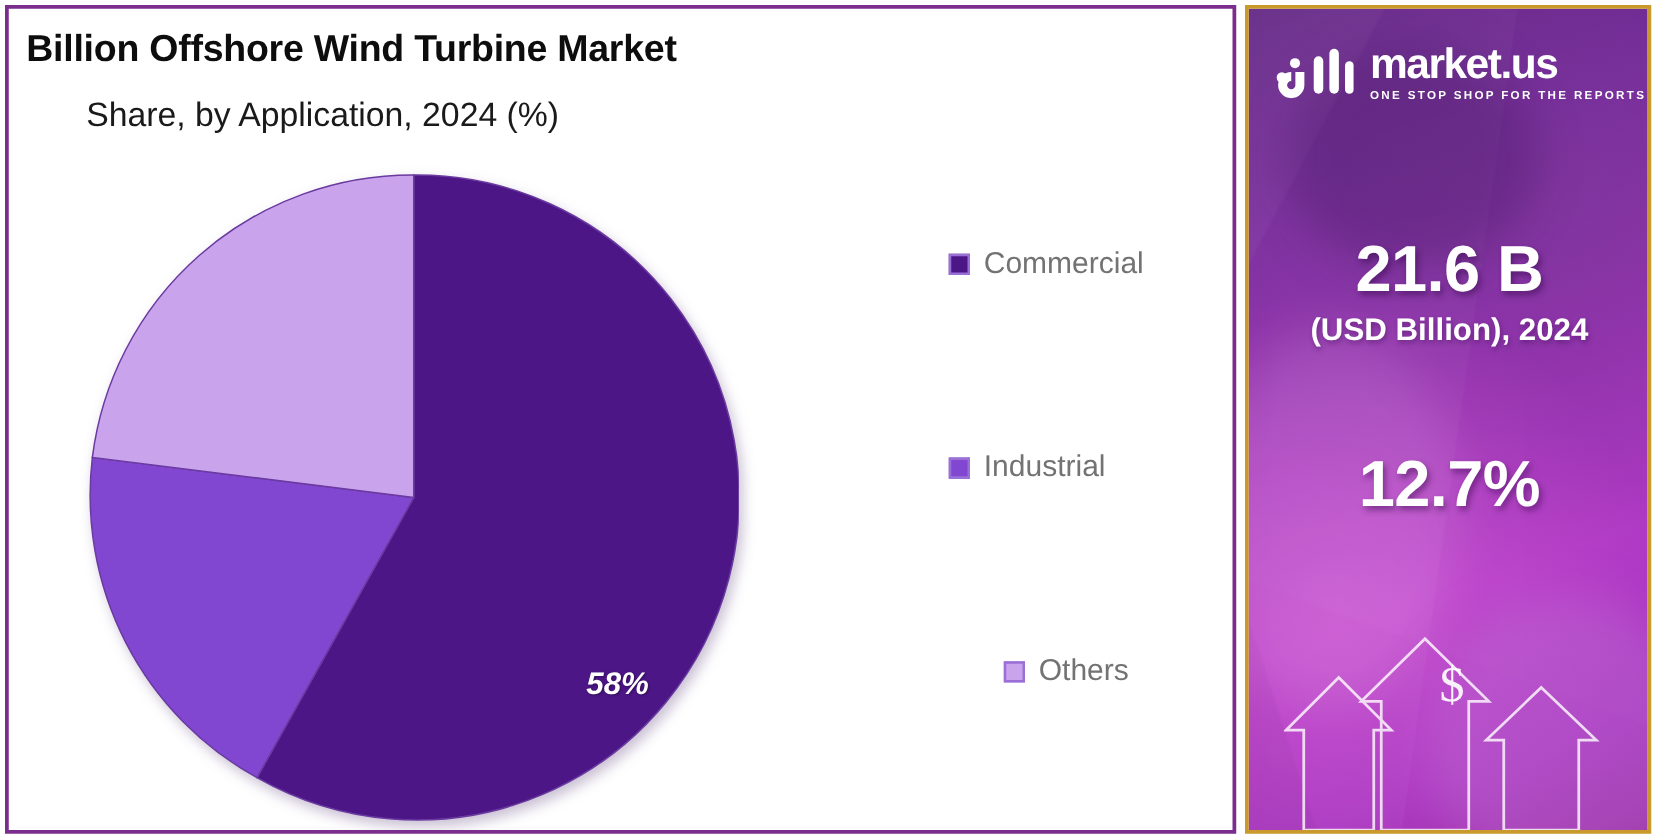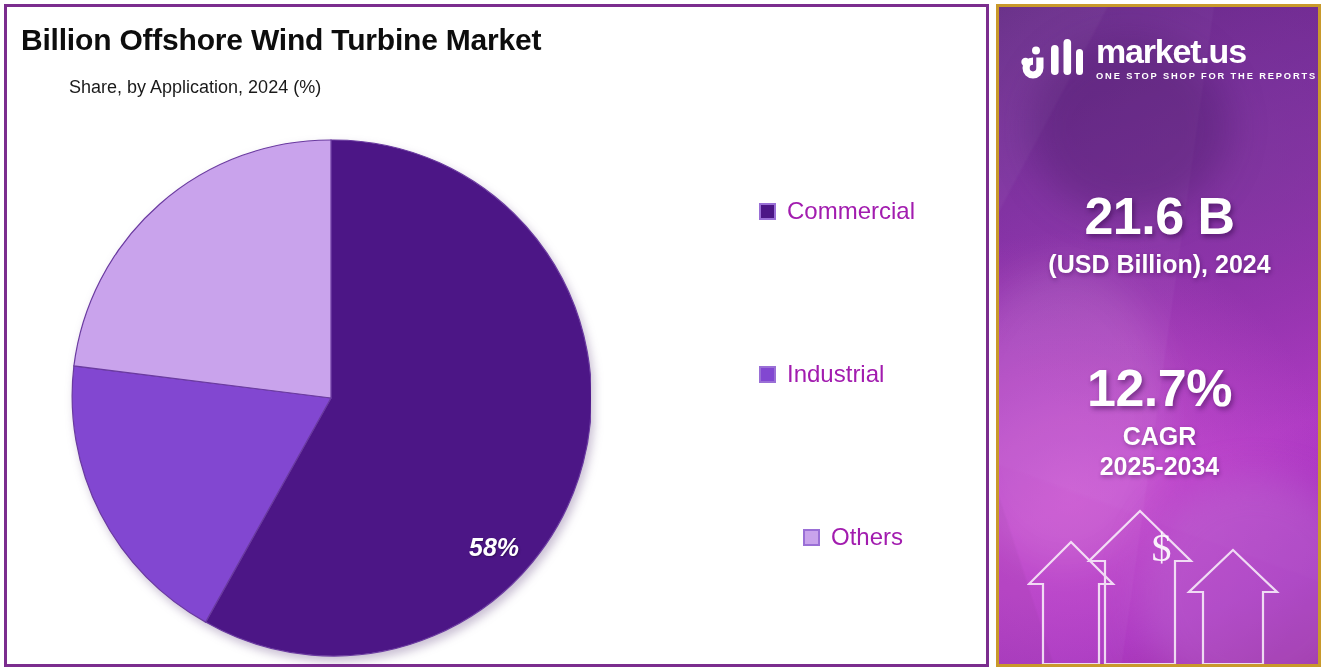--- a/index.html
+++ b/index.html
@@ -31,21 +31,21 @@
     left: 14px; top: 16px;
     font-size: 30px;
     font-weight: bold;
     color: #0d0d0d;
     letter-spacing: -0.2px;
     white-space: nowrap;
   }
   .chart-subtitle {
     position: absolute;
     left: 62px; top: 70px;
-    font-size: 18px;
+    font-size: 27px;
     font-weight: 400;
     color: #1a1a1a;
     white-space: nowrap;
   }
 
   
   .pie-wrap {
     position: absolute;
     left: 64px; top: 131px;
     width: 520px; height: 520px;
@@ -80,21 +80,21 @@
     margin-bottom: 127px;
   }
   .legend-item:last-child { margin-bottom: 16px; padding-left: 44px; }
   .legend-swatch {
     width: 17px; height: 17px;
     margin-right: 11px;
     flex: 0 0 auto;
   }
   .legend-label {
     font-size: 24px;
-    color: #a21caf;
+    color: #737373;
     white-space: nowrap;
     font-weight: 400;
   }
 
   
   .right-panel {
     position: absolute;
     left: 996px; top: 4px;
     width: 325px; height: 663px;
     border: 3px solid #C9992B;
@@ -265,24 +265,20 @@
 
     <div class="stat-block size">
       <div class="stat-value">21.6 B</div>
       <div class="stat-label">
         <span class="ln">(USD Billion), 2024</span>
       </div>
     </div>
 
     <div class="stat-block cagr">
       <div class="stat-value">12.7%</div>
-      <div class="stat-label">
-        <span class="ln">CAGR</span>
-        <span class="ln">2025-2034</span>
-      </div>
     </div>
 
     <div class="dollar">$</div>
 
     <svg class="arrows" viewBox="0 0 268 160">
       <g fill="none" stroke="#ffffff" stroke-width="2.2" opacity="0.8">
         <path d="M113 7 L164 57 L148 57 L148 160 L78 160 L78 57 L62 57 Z"></path>
         <path d="M44 38 L86 80 L72 80 L72 160 L16 160 L16 80 L2 80 Z"></path>
         <path d="M206 46 L250 88 L236 88 L236 160 L176 160 L176 88 L162 88 Z"></path>
       </g>

